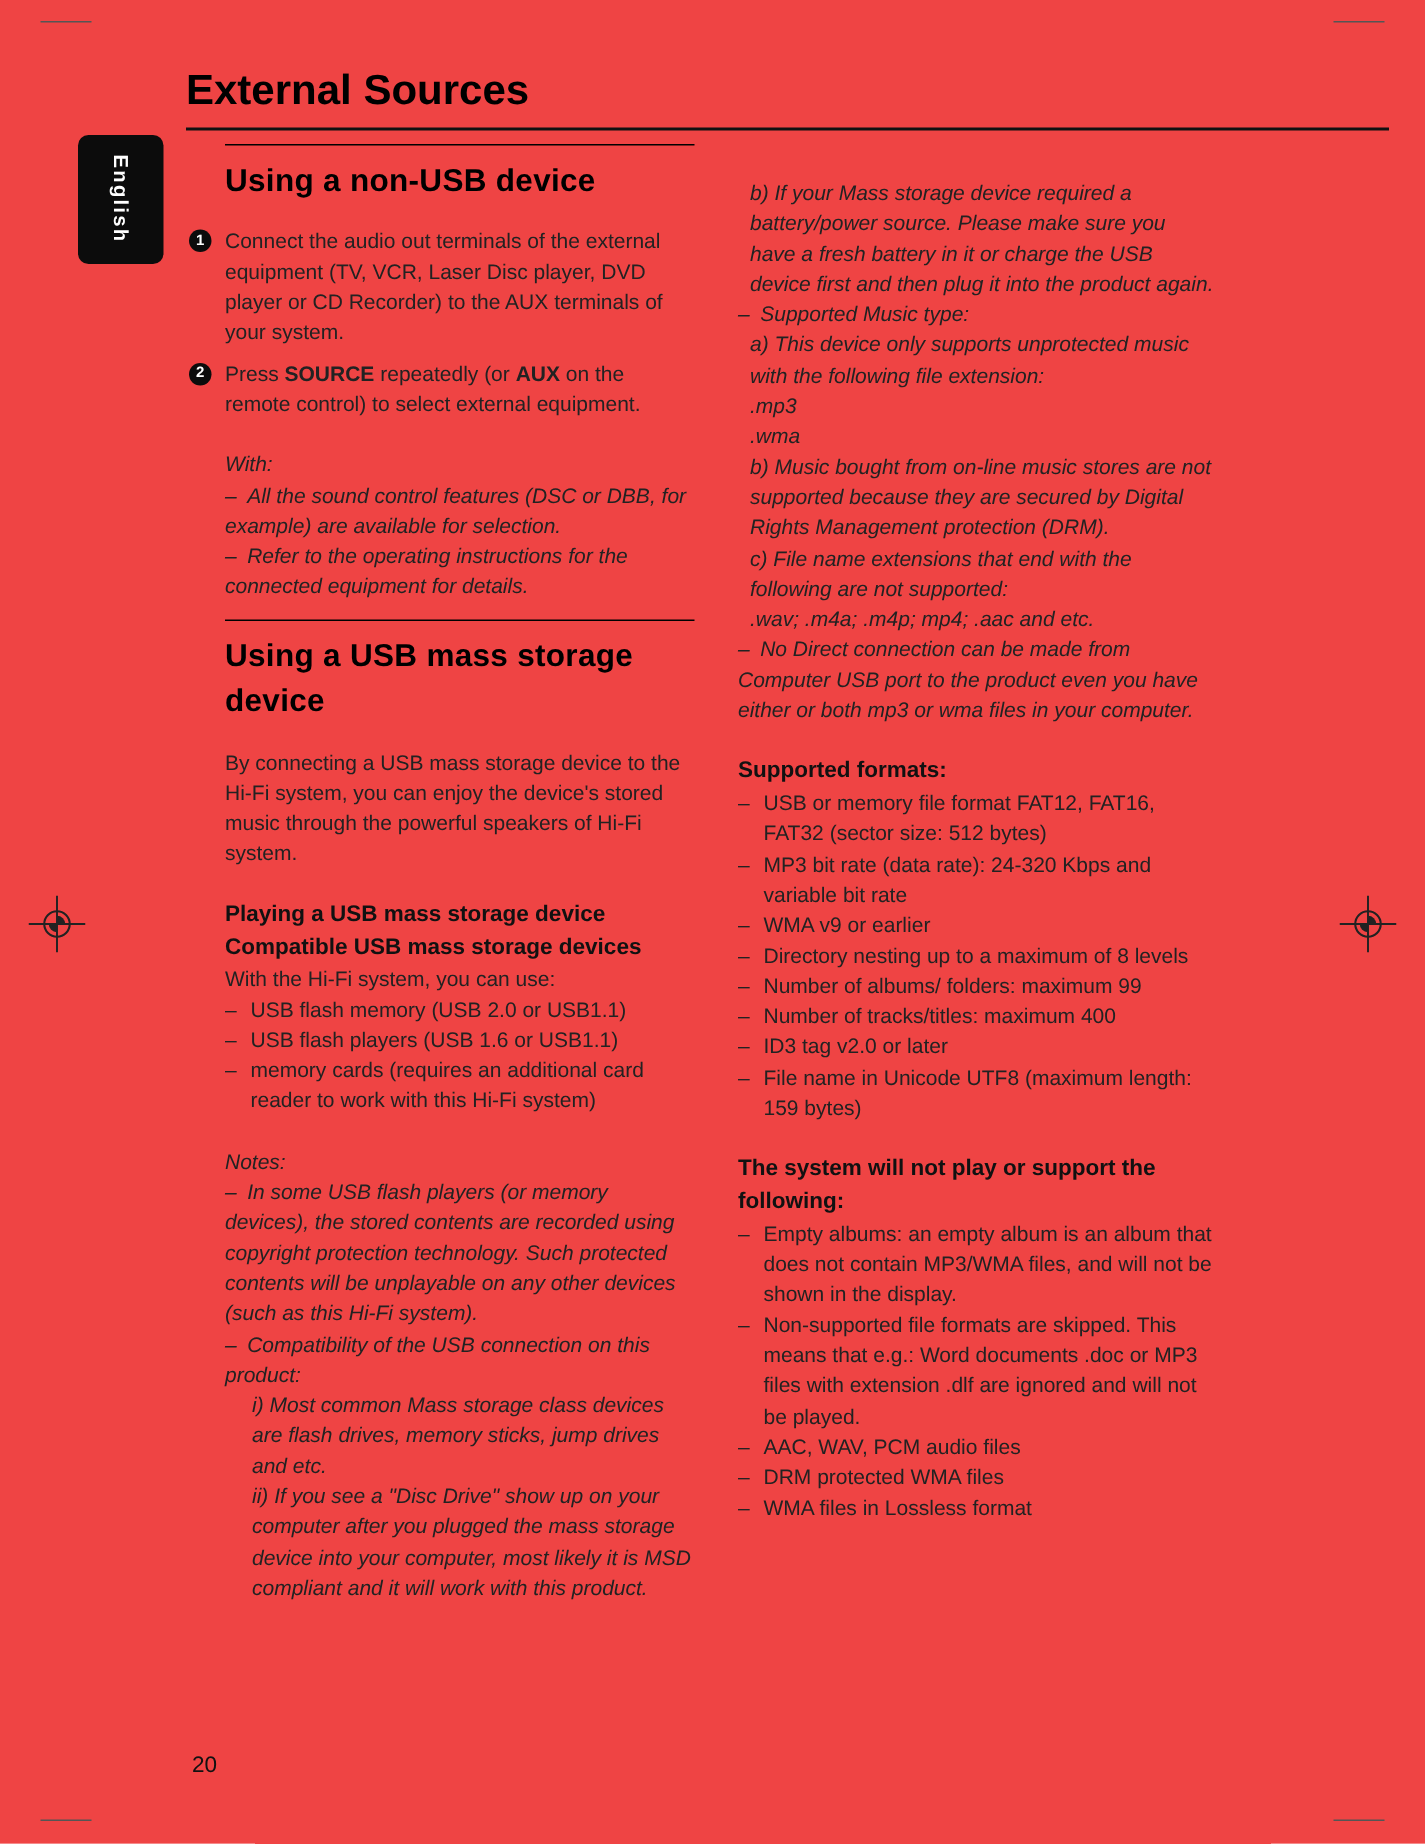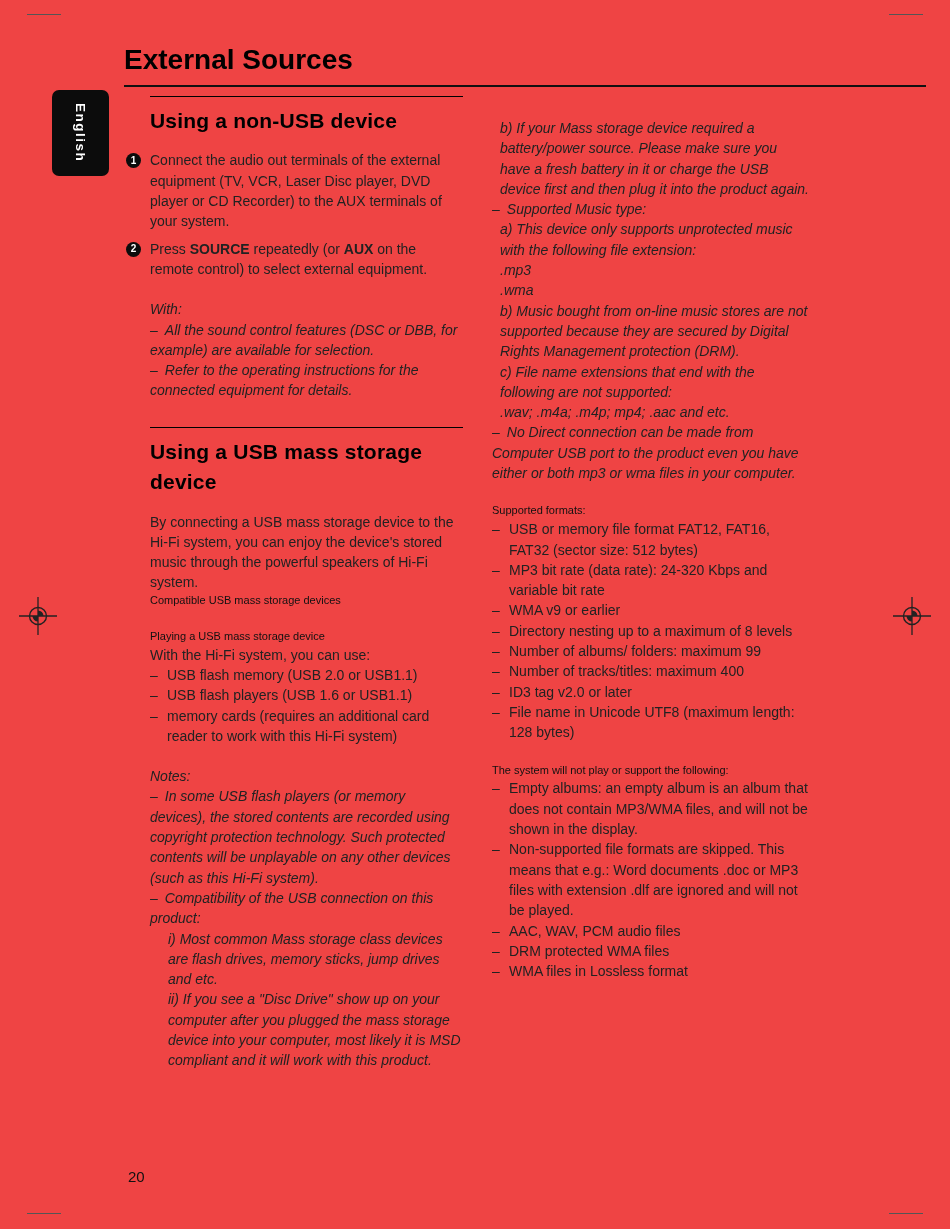--- a/index.html
+++ b/index.html
@@ -36,32 +36,32 @@
   .col-left  { left:150px; top:96px;  width:313px; }
   .col-right { left:492px; top:102px; width:318px;margin-top:16px; }
 
   .blk { margin:0; }
   .blk.gap { margin-top:20px; }
 
   .heading {
     font-size:21px; font-weight:bold; color:#000;
     border-top:1.5px solid #000; padding-top:9px; margin-bottom:14px; letter-spacing:0.2px;
   }
-  .heading.gap { margin-top:26px; }
+  .heading.gap { margin-top:12px; }
 
   .numbered { display:flex; margin-bottom:7px; }
   .num-circle {
     flex:none; width:15px; height:15px; border-radius:50%;
     background:#0c0c0c; color:#fff; font-size:10px; font-weight:bold;
     display:flex; align-items:center; justify-content:center;
     margin-left:-24px; margin-right:9px; margin-top:3px;
   }
   .b { font-weight:bold; }
 
-  .bold-line { font-weight:normal; font-size:11px; color:#111; }
+  .bold-line { font-weight:bold; font-size:15px; color:#111; }
   .note { font-style:italic; }
   .ind1 { padding-left:8px; }
   .ind2 { padding-left:18px; }
 
   .note-dash .marker { display:inline-block; margin-right:7px; }
 
   .dash { display:flex; }
   .dash .marker { flex:none; width:17px; }
   .dash .dash-text { flex:1; }
 
@@ -111,22 +111,22 @@
       </div>
       <div class="blk numbered">
         <span class="num-circle">2</span>
         <span class="step-text"><span>Press </span><span class="b">SOURCE</span><span> repeatedly (or </span><span class="b">AUX</span><span> on the remote control) to select external equipment.</span></span>
       </div>
       <p class="blk note gap">With:</p>
       <p class="blk note note-dash"><span class="marker">–</span><span>All the sound control features (DSC or DBB, for example) are available for selection.</span></p>
       <p class="blk note note-dash"><span class="marker">–</span><span>Refer to the operating instructions for the connected equipment for details.</span></p>
       <h2 class="blk heading gap">Using a USB mass storage device</h2>
       <p class="blk para">By connecting a USB mass storage device to the Hi-Fi system, you can enjoy the device's stored music through the powerful speakers of Hi-Fi system.</p>
+      <p class="blk bold-line gap">Playing a USB mass storage device</p>
       <p class="blk bold-line">Compatible USB mass storage devices</p>
-      <p class="blk bold-line gap">Playing a USB mass storage device</p>
       <p class="blk para">With the Hi-Fi system, you can use:</p>
       <div class="blk dash">
         <span class="marker">–</span>
         <span class="dash-text">USB flash memory (USB 2.0 or USB1.1)</span>
       </div>
       <div class="blk dash">
         <span class="marker">–</span>
         <span class="dash-text">USB flash players (USB 1.6 or USB1.1)</span>
       </div>
       <div class="blk dash">
@@ -173,21 +173,21 @@
       <div class="blk dash">
         <span class="marker">–</span>
         <span class="dash-text">Number of tracks/titles: maximum 400</span>
       </div>
       <div class="blk dash">
         <span class="marker">–</span>
         <span class="dash-text">ID3 tag v2.0 or later</span>
       </div>
       <div class="blk dash">
         <span class="marker">–</span>
-        <span class="dash-text">File name in Unicode UTF8 (maximum length: 128 bytes)</span>
+        <span class="dash-text">File name in Unicode UTF8 (maximum length: 159 bytes)</span>
       </div>
       <p class="blk bold-line gap">The system will not play or support the following:</p>
       <div class="blk dash">
         <span class="marker">–</span>
         <span class="dash-text">Empty albums: an empty album is an album that does not contain MP3/WMA files, and will not be shown in the display.</span>
       </div>
       <div class="blk dash">
         <span class="marker">–</span>
         <span class="dash-text">Non-supported file formats are skipped. This means that e.g.: Word documents .doc or MP3 files with extension .dlf are ignored and will not be played.</span>
       </div>

